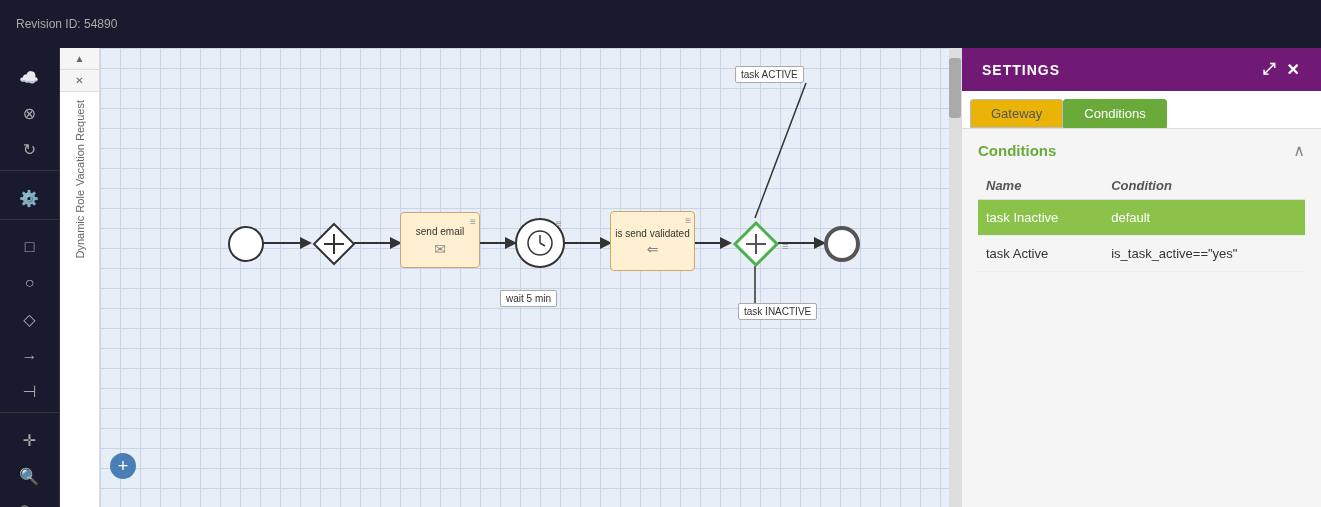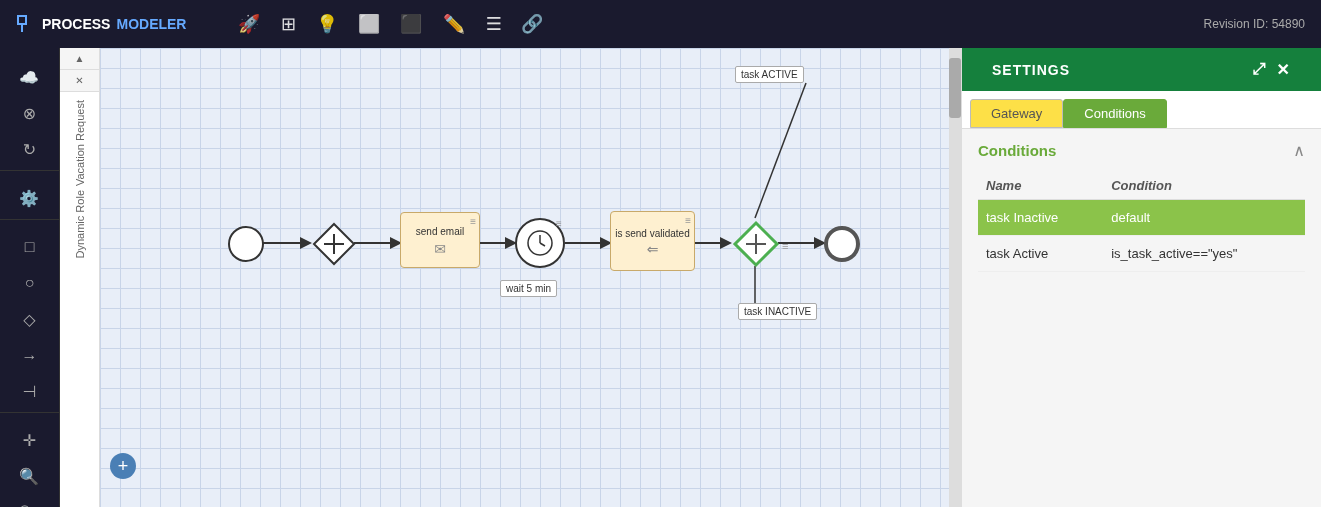--- a/index.html
+++ b/index.html
@@ -115,23 +115,23 @@
 
     
     .right-panel {
       width: 360px;
       background: #f5f5f5;
       border-left: 1px solid #ddd;
       display: flex;
       flex-direction: column;
     }
     .right-panel-header {
-      background: #15803d;
+      background: #701a75;
       color: white;
-      padding: 12px 30px;
+      padding: 12px 20px;
       display: flex;
       align-items: center;
       justify-content: space-between;
       font-size: 14px;
       font-weight: bold;
       letter-spacing: 1px;
       text-transform: uppercase;
     }
     .right-panel-header-icons { display: flex; gap: 10px; cursor: pointer; font-size: 16px; }
 
@@ -140,21 +140,21 @@
       border-bottom: 1px solid #ddd;
       background: white;
       padding: 8px 8px 0 8px;
       gap: 0;
     }
     .tab-btn {
       padding: 6px 20px;
       font-size: 13px;
       cursor: pointer;
       border: 1px solid #ccc;
-      background: #fde047;
+      background: #eab308;
       color: #555;
       border-radius: 3px 3px 0 0;
     }
     .tab-btn.active {
       background: #6aaa3a;
       color: white;
       border-color: #6aaa3a;
     }
     .tab-btn:not(.active) {
       border-color: #bbb;
@@ -283,40 +283,20 @@
       background: white;
       border: 1px solid #aaa;
       padding: 2px 5px;
       border-radius: 2px;
     }
   </style>
 </head>
 <body>
 
 <div class="top-bar">
-  <div class="top-bar-left">
-    <div class="top-bar-logo">
-      <svg width="20" height="20" viewBox="0 0 20 20" fill="none">
-        <rect x="2" y="2" width="8" height="8" fill="none" stroke="#66aaff" stroke-width="2"></rect>
-        <line x1="6" y1="10" x2="6" y2="18" stroke="#66aaff" stroke-width="2"></line>
-      </svg>
-      <span class="process">PROCESS</span>
-        <span class="modeler">MODELER</span>
-    </div>
-    <div class="top-bar-icons">
-      <span title="Deploy">🚀</span>
-      <span title="Grid">⊞</span>
-      <span title="Hints">💡</span>
-      <span>⬜</span>
-      <span>⬛</span>
-      <span>✏️</span>
-      <span>☰</span>
-      <span>🔗</span>
-    </div>
-  </div>
   <div class="top-bar-right">Revision ID: 54890</div>
 </div>
 
 <div class="main-layout">
 
   <div class="left-toolbar">
     <div class="toolbar-section">
       <span class="toolbar-icon">☁️</span>
       <span class="toolbar-icon">⊗</span>
       <span class="toolbar-icon">↻</span>
@@ -401,21 +381,21 @@
     </div>
 
     <div class="bpmn-timer" style="left:415px; top:170px; width:50px; height:50px;">
       <svg width="30" height="30" viewBox="0 0 30 30">
         <circle cx="15" cy="15" r="12" fill="none" stroke="#333" stroke-width="1.5"></circle>
         <line x1="15" y1="7" x2="15" y2="15" stroke="#333" stroke-width="1.5"></line>
         <line x1="15" y1="15" x2="20" y2="18" stroke="#333" stroke-width="1.5"></line>
       </svg>
     </div>
 
-    <div class="canvas-label" style="left:400px; top:232px;">wait 5 min</div>
+    <div class="canvas-label" style="left:400px; top:242px;">wait 5 min</div>
 
     <div style="position:absolute; left:456px; top:170px; font-size:10px; color:#999;">≡</div>
 
     <div class="bpmn-task" style="left:510px; top:163px; width:85px; height:60px;">
       <div class="bpmn-task-lines">≡</div>
       <span style="font-size:10px; margin-top:2px;">is send validated</span>
       <span style="font-size:14px; color:#888; margin-top:2px;">⇐</span>
     </div>
 
     <div style="position:absolute; left:632px; top:172px; width:48px; height:48px;">

